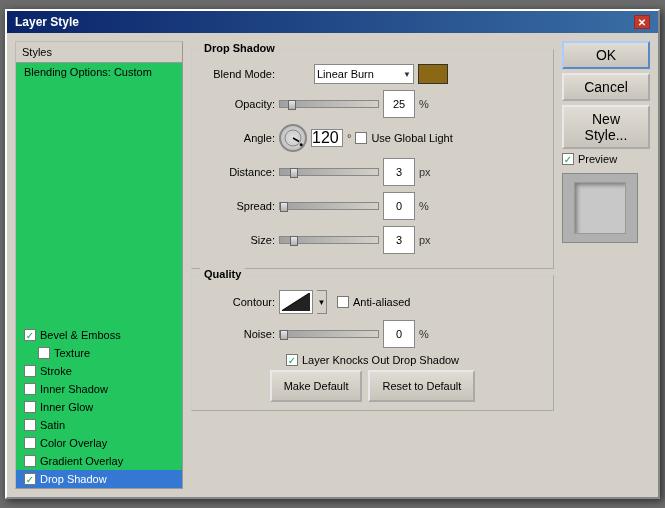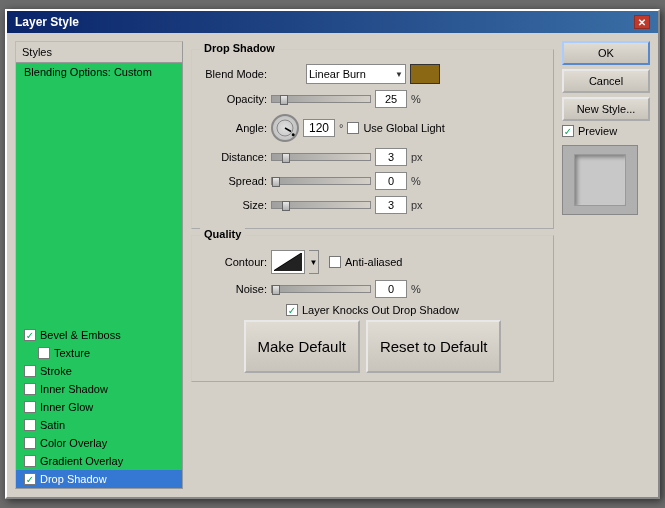--- a/index.html
+++ b/index.html
@@ -153,20 +153,21 @@
       align-items: center;
       margin-bottom: 6px;
       gap: 4px;
     }
 
     .form-label {
       text-align: right;
       font-size: 11px;
       min-width: 65px;
       flex-shrink: 0;
+      margin-left: 8px;
     }
 
     .slider-track {
       width: 100px;
       height: 8px;
       background: linear-gradient(to right, #a0a0a0, #d4d0c8);
       border: 1px solid #888;
       border-radius: 0;
       position: relative;
       flex-shrink: 0;
@@ -177,21 +178,21 @@
       height: 10px;
       background: linear-gradient(to bottom, #e8e8e8, #b0b0b0);
       border: 1px solid #666;
       position: absolute;
       top: -1px;
       left: 8px;
     }
 
     .value-input {
       width: 32px;
-      height: 18px;
+      height: 28px;
       border: 1px solid #888;
       background: white;
       text-align: center;
       font-size: 11px;
       padding: 0 2px;
     }
 
     .unit-label {
       font-size: 11px;
       color: #333;
@@ -249,22 +250,22 @@
       left: 50%;
       transform: translateX(-50%) rotate(120deg);
       transform-origin: 50% 11px;
     }
 
     .angle-input {
       width: 32px;
       height: 18px;
       border: 1px solid #888;
       background: white;
-      text-align: center;
-      font-size: 12px;
+      text-align: left;
+      font-size: 16px;
     }
 
     .checkbox-label {
       display: flex;
       align-items: center;
       gap: 4px;
       font-size: 11px;
     }
 
     .contour-preview {
@@ -297,26 +298,26 @@
     }
 
     .button-row {
       display: flex;
       gap: 6px;
       justify-content: center;
       margin-top: 4px;
     }
 
     .btn {
-      padding: 16px 12px;
+      padding: 8px 12px;
       border: 2px solid #aaa;
       border-top: 2px solid #e8e8e8;
       border-left: 2px solid #e8e8e8;
       background: linear-gradient(to bottom, #e0dcd4, #c8c4bc);
-      font-size: 15px;
+      font-size: 11px;
       cursor: pointer;
       min-width: 80px;
       text-align: center;
     }
 
     
     .right-panel {
       width: 88px;
       display: flex;
       flex-direction: column;
@@ -324,21 +325,21 @@
       align-items: stretch;
       flex-shrink: 0;
     }
 
     .right-btn {
       padding: 4px 6px;
       border: 2px solid #aaa;
       border-top: 2px solid #e8e8e8;
       border-left: 2px solid #e8e8e8;
       background: linear-gradient(to bottom, #e0dcd4, #c8c4bc);
-      font-size: 11px;
+      font-size: 14px;
       cursor: pointer;
       text-align: center;
       width: 100%;
     }
 
     .right-btn.ok-btn {
       border: 2px solid #5588cc;
       border-top: 2px solid #aaccff;
       border-left: 2px solid #aaccff;
     }

